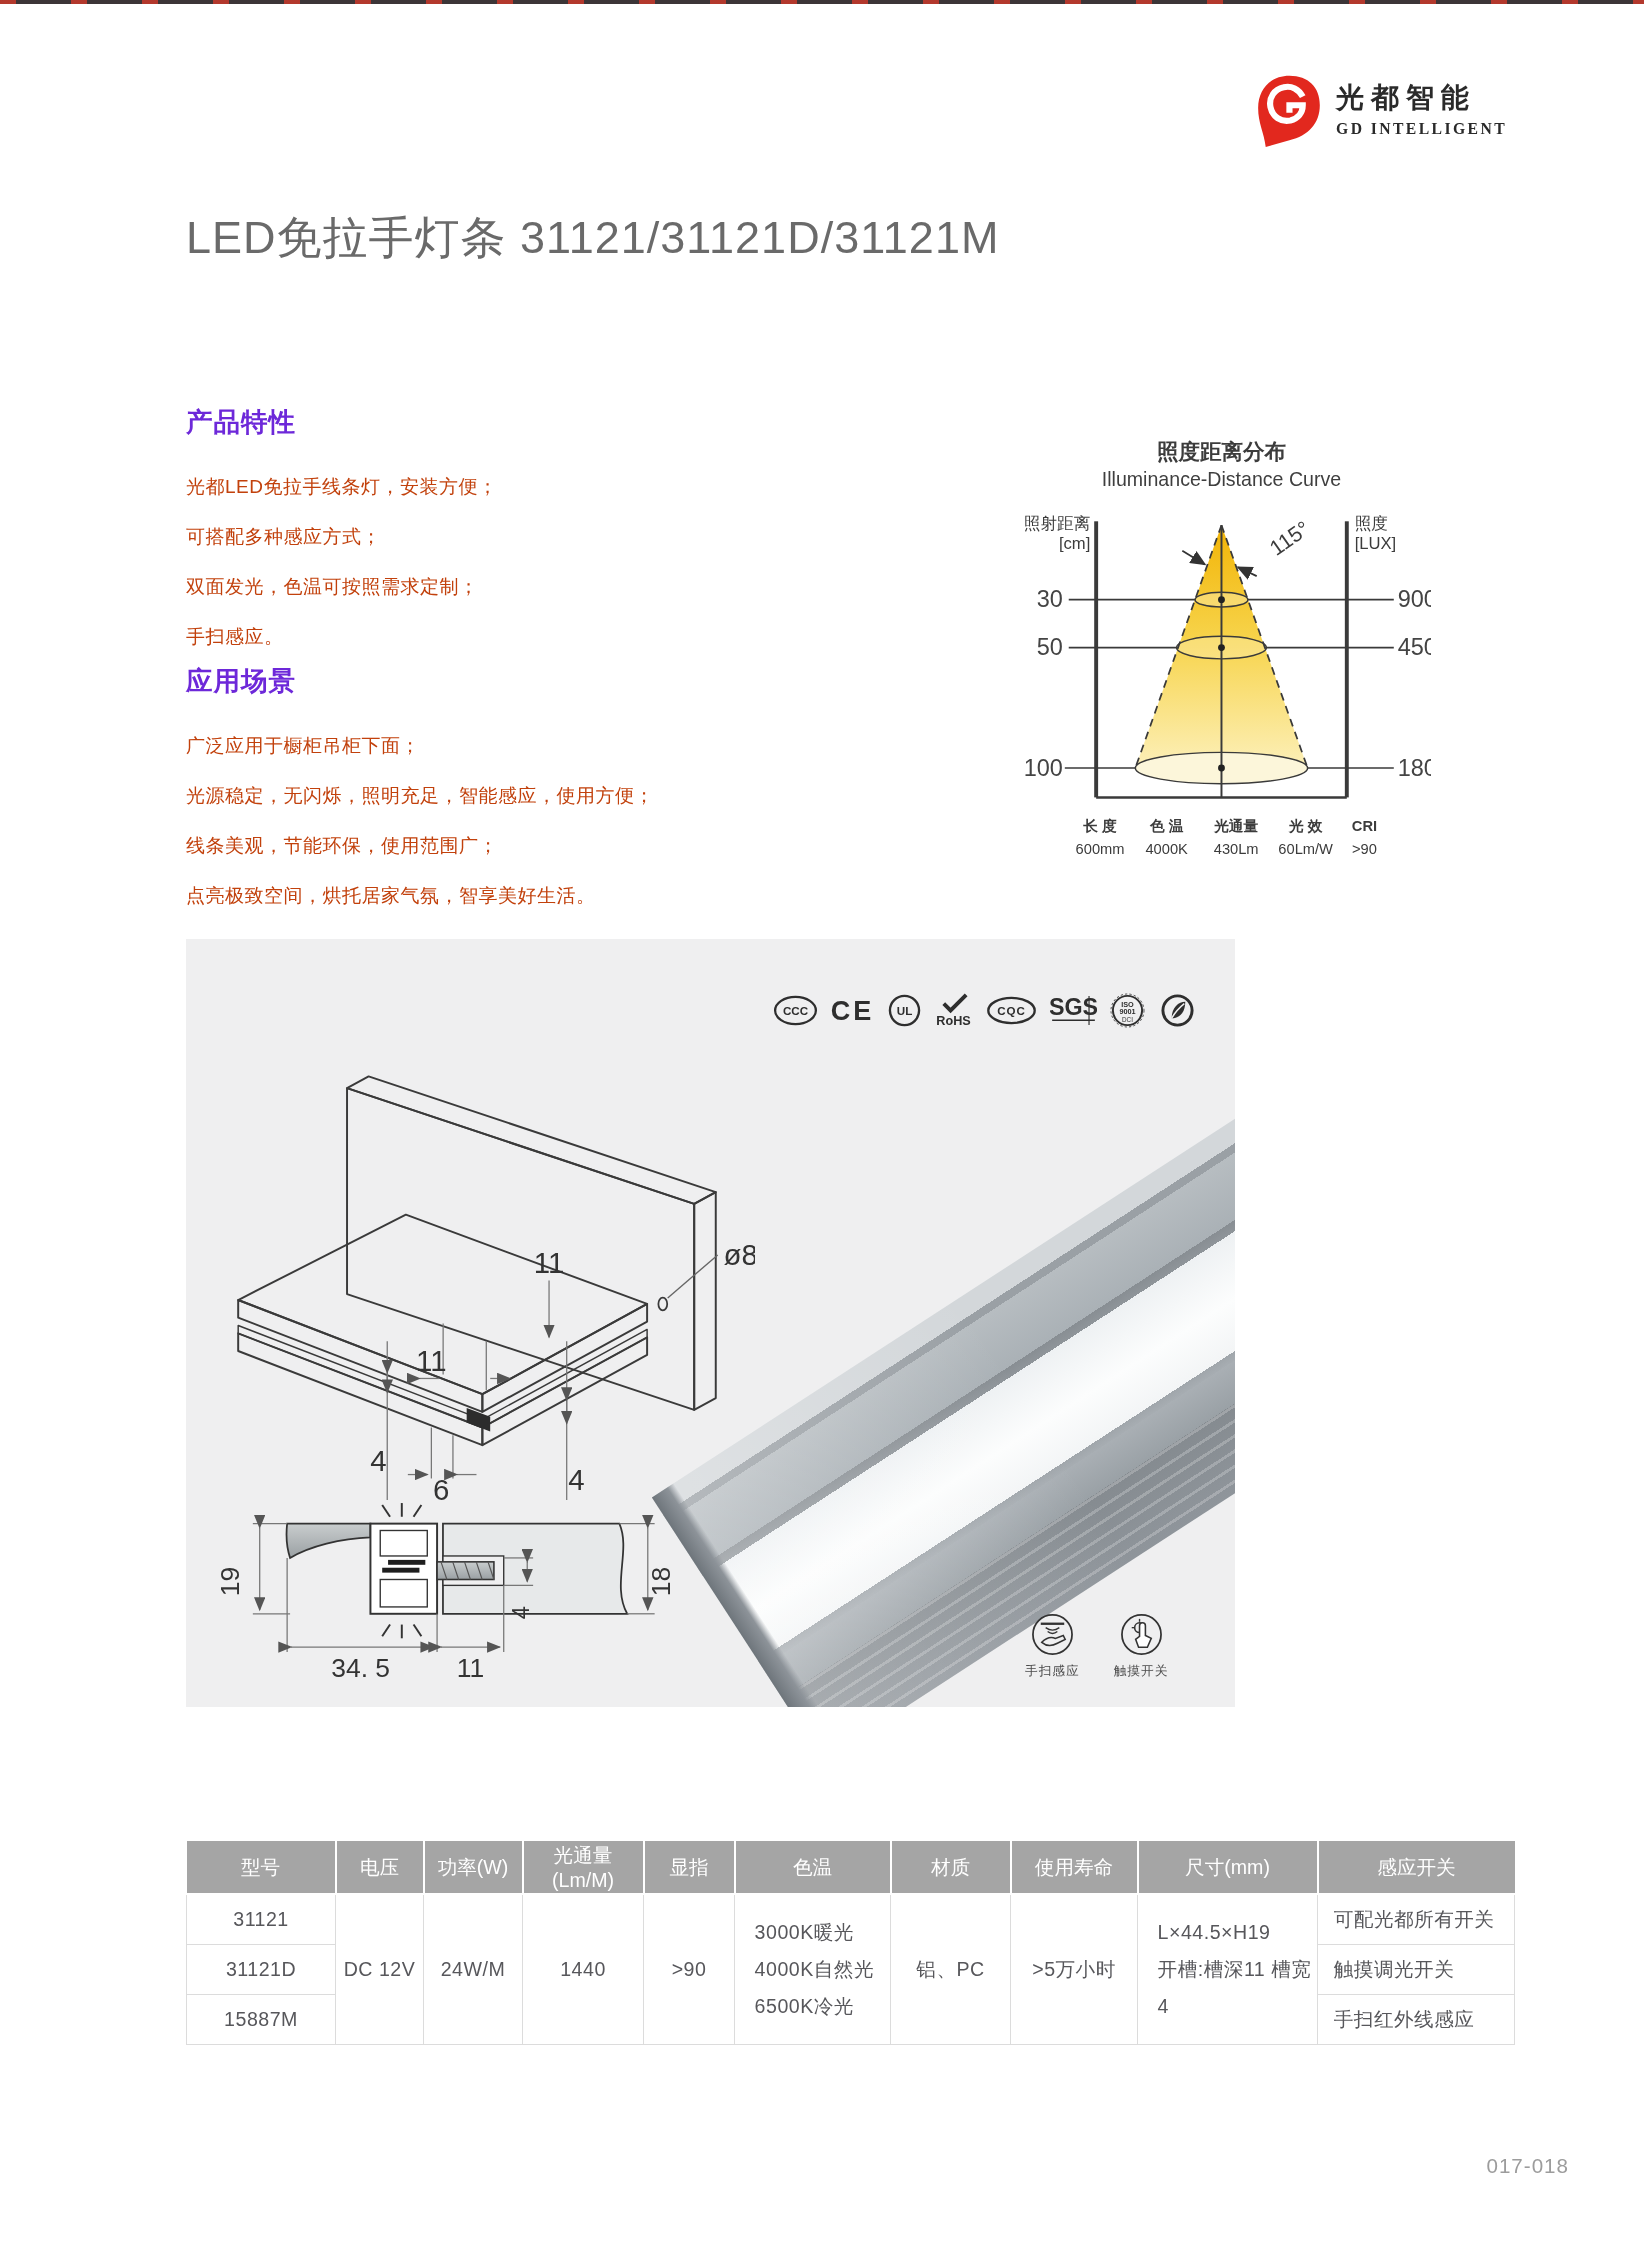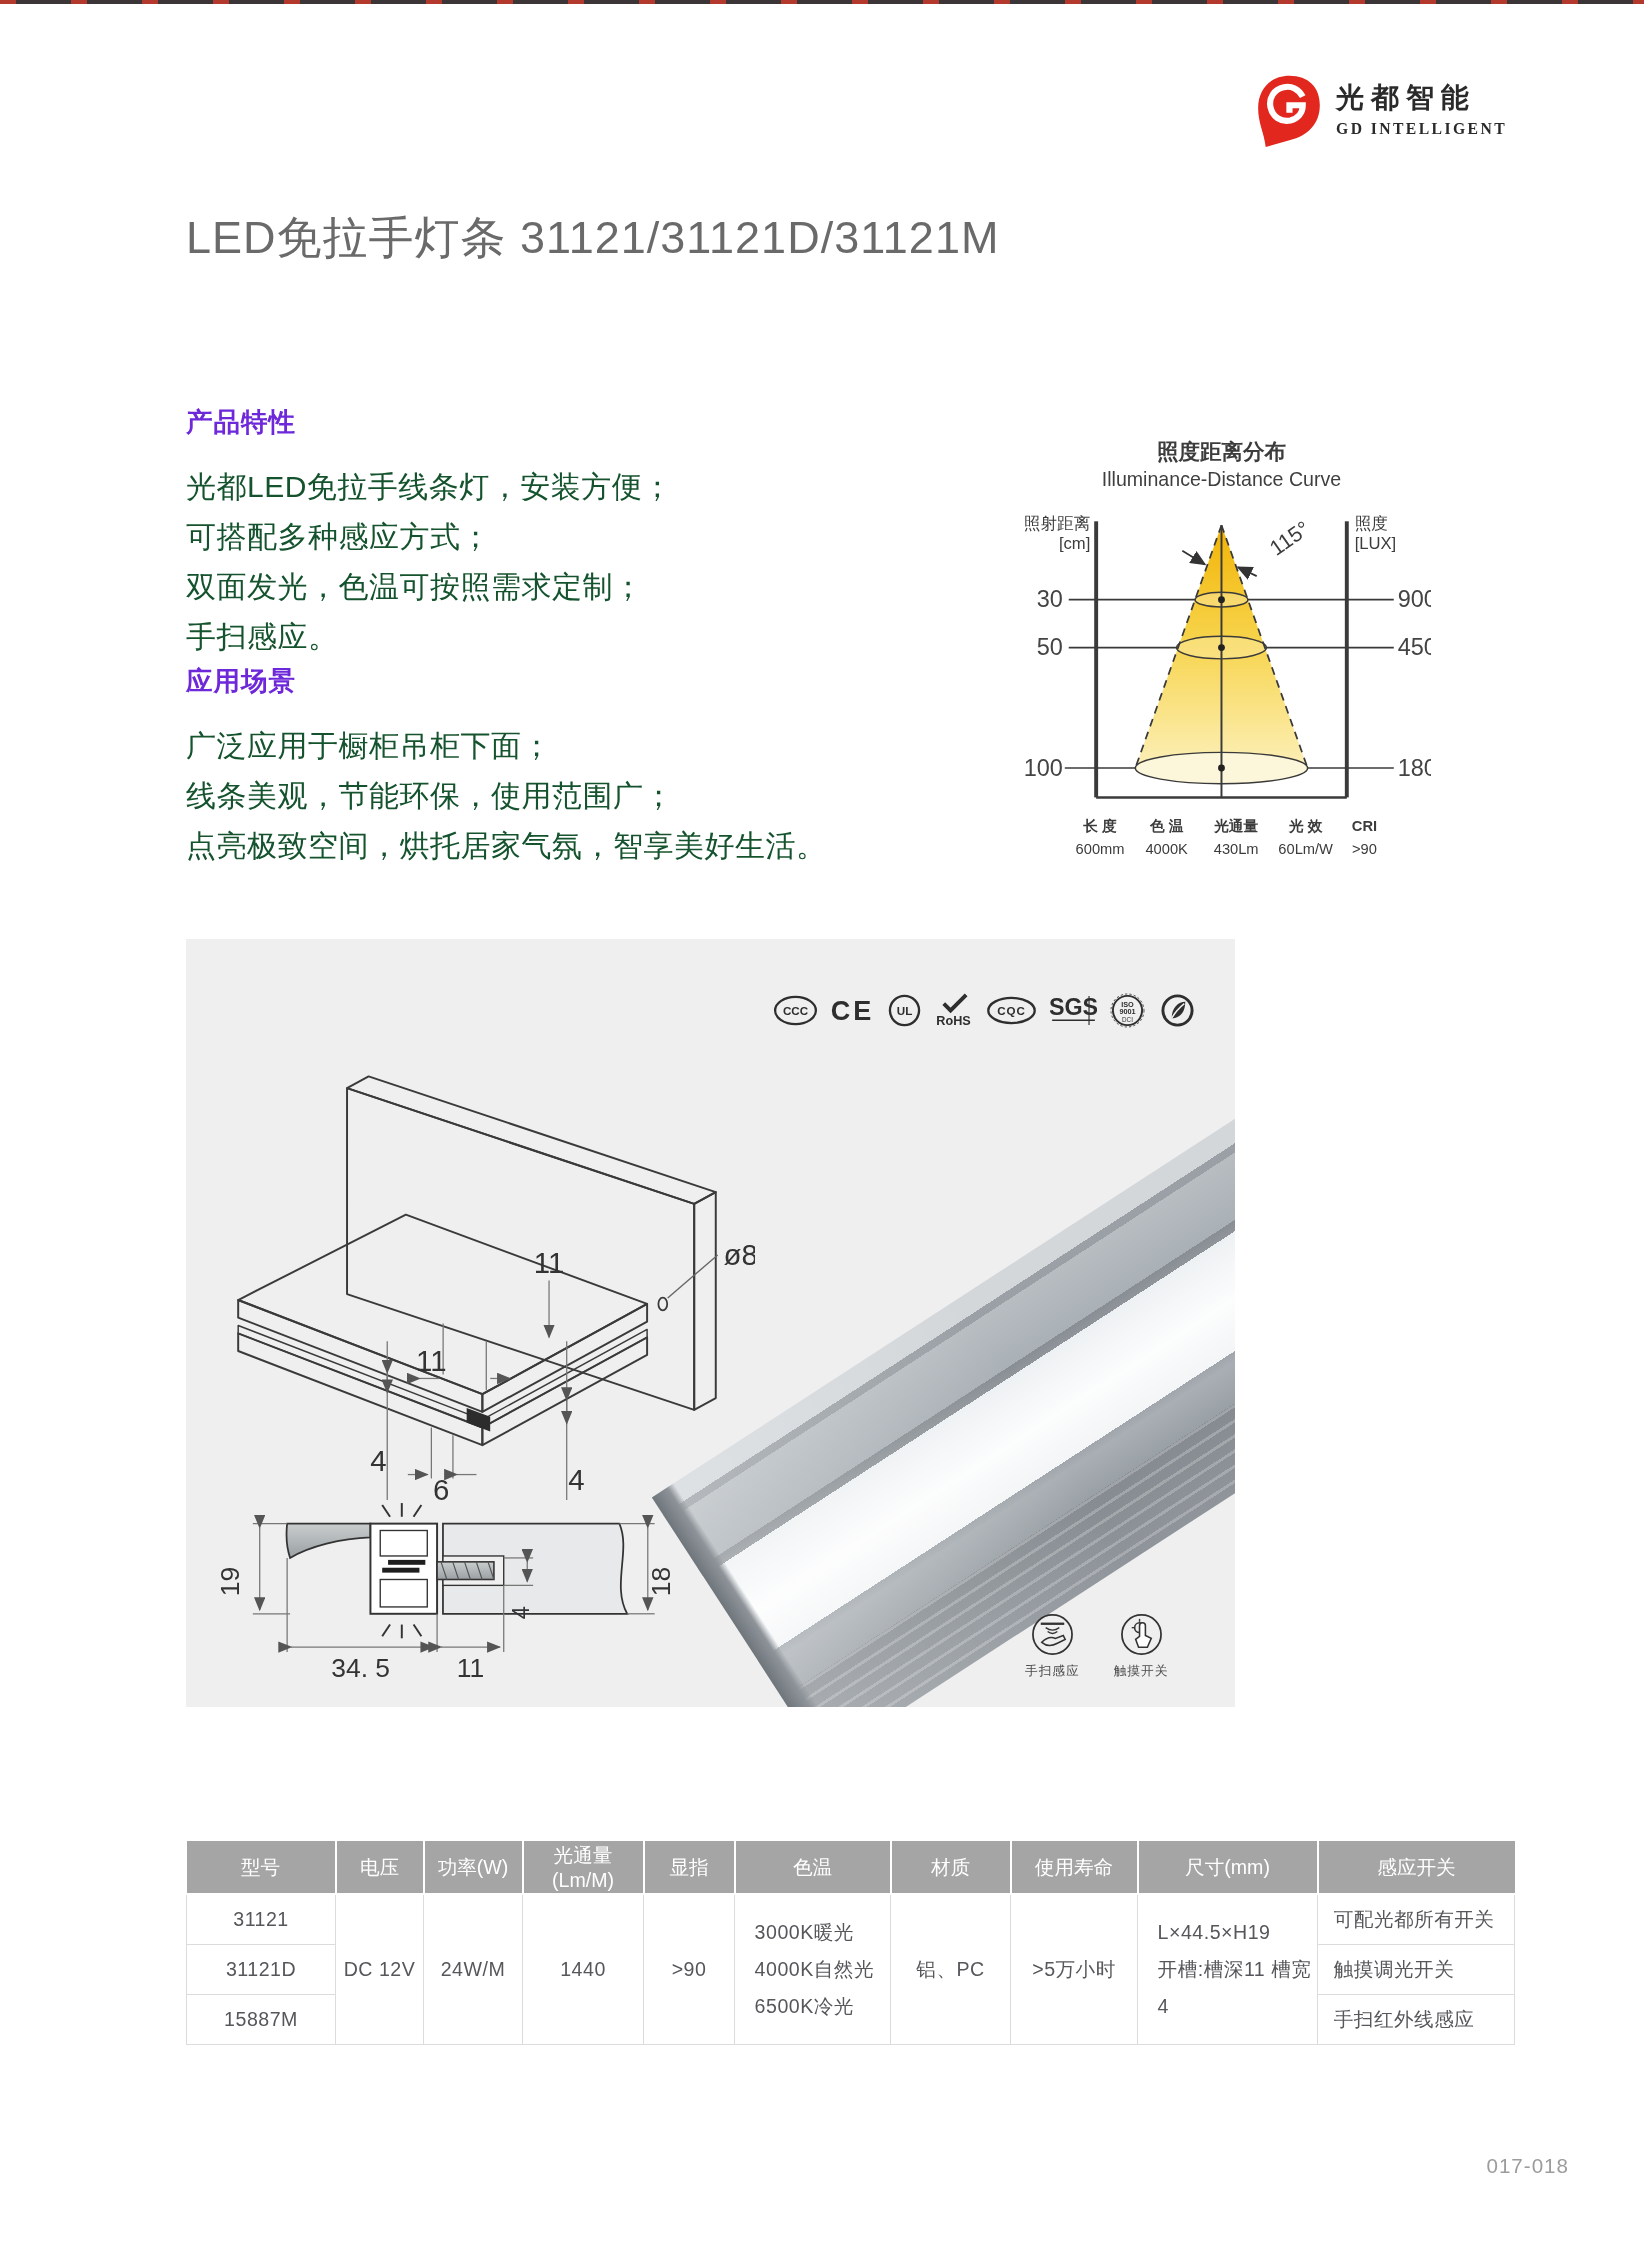--- a/index.html
+++ b/index.html
@@ -14,21 +14,21 @@
   .logo-cn{font-size:28px;font-weight:bold;color:#2a2a2a;letter-spacing:6.9px;}
   .logo-en{font-family:"Liberation Serif","DejaVu Serif",serif;font-size:15.7px;font-weight:bold;
            color:#2a2a2a;letter-spacing:2.4px;margin-top:8.8px;}
   
   .title{position:absolute;left:186px;top:208px;font-size:45px;color:#6a6a6a;letter-spacing:1px;}
   
   .section{position:absolute;left:186px;width:686px;}
   .sec-features{top:404px;}
   .sec-apps{top:663px;}
   .sec-head{font-size:26.5px;font-weight:bold;color:#6d28d9;letter-spacing:1px;}
-  .sec-lines{margin-top:21.6px;font-size:30px;color:#14532d;line-height:50px;letter-spacing:0.5px;}
+  .sec-lines{margin-top:21.6px;font-size:19px;color:#c2410c;line-height:50px;letter-spacing:0.5px;}
   
   .chart{position:absolute;left:1010px;top:427px;width:421px;height:451px;}
   
   .panel{position:absolute;left:186px;top:939px;width:1049px;height:768px;background:#efeff0;overflow:hidden;}
   .certs{position:absolute;top:53px;right:39px;display:flex;align-items:center;gap:12.7px;z-index:5;}
   .cert{display:flex;align-items:center;justify-content:center;}
   
   .bar{position:absolute;left:485px;top:309px;width:823px;height:314px;transform:rotate(-33deg);
        background:linear-gradient(180deg,
          #d3d7da 0%, #d3d7da 6.5%, #9aa0a5 6.5%, #9aa0a5 9%,
@@ -85,20 +85,21 @@
       <div>可搭配多种感应方式；</div>
       <div>双面发光，色温可按照需求定制；</div>
       <div>手扫感应。</div>
     </div>
   </div>
 
   <div class="section sec-apps">
     <div class="sec-head">应用场景</div>
     <div class="sec-lines">
       <div>广泛应用于橱柜吊柜下面；</div>
+      <div>光源稳定，无闪烁，照明充足，智能感应，使用方便；</div>
       <div>线条美观，节能环保，使用范围广；</div>
       <div>点亮极致空间，烘托居家气氛，智享美好生活。</div>
     </div>
   </div>
 
   <div class="chart">
     <svg width="421" height="451" viewBox="0 0 430 460">
       <defs>
         <linearGradient id="coneGrad" x1="0" y1="0" x2="0" y2="1">
           <stop offset="0" stop-color="#f2b406"></stop>

